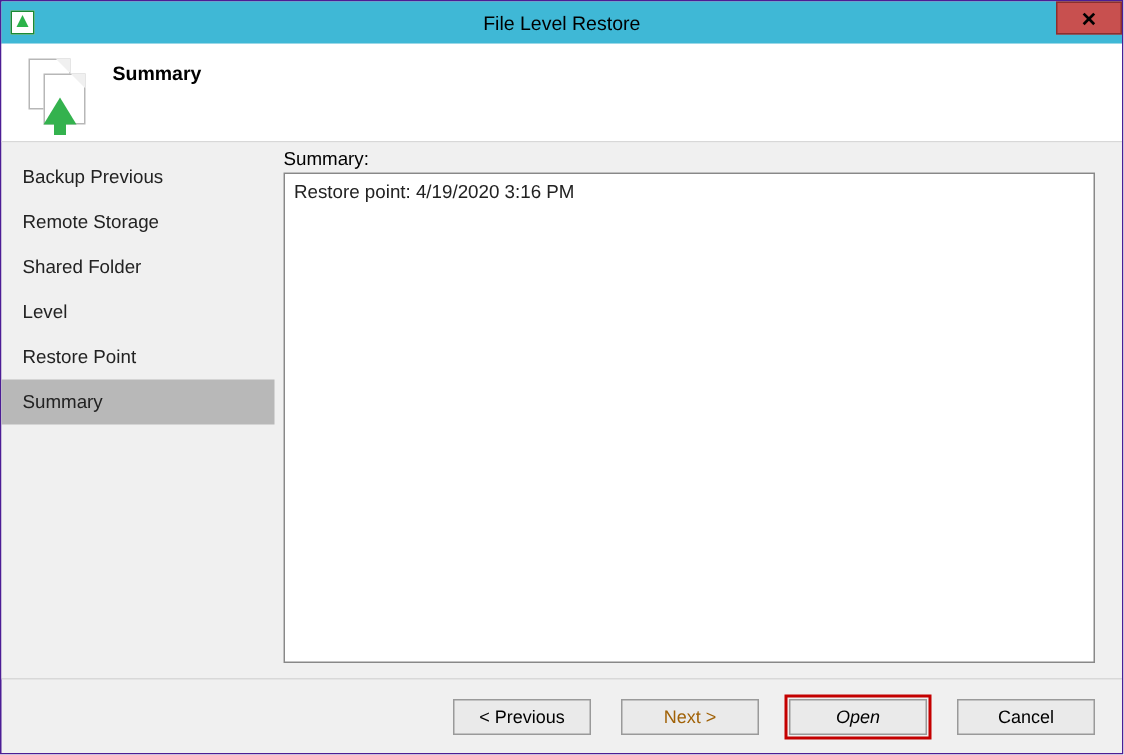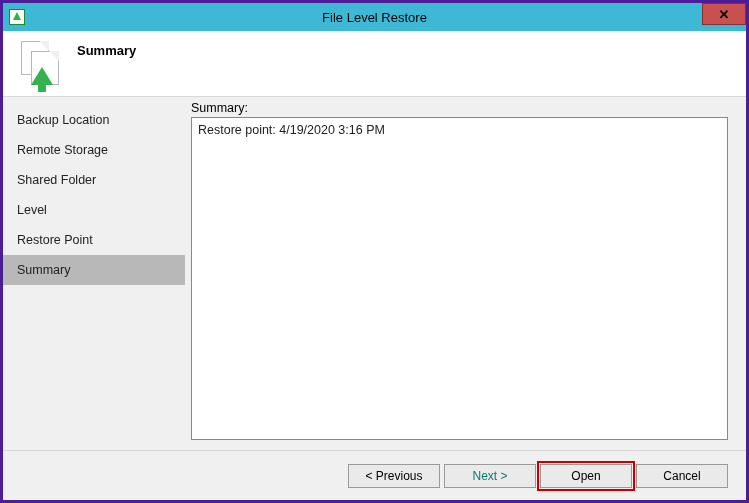--- a/index.html
+++ b/index.html
@@ -7,21 +7,21 @@
     font-family: "Segoe UI", Tahoma, sans-serif;
     font-size: 12px;
     background: #fff;
     width: 749px;
     height: 503px;
     overflow: hidden;
   }
   .window {
     width: 749px;
     height: 503px;
-    border: 3px solid #4c1d95;
+    border: 1px solid #4c1d95;
     background: #f0f0f0;
     display: flex;
     flex-direction: column;
   }
   .titlebar {
     height: 28px;
     background: #3fb8d6;
     display: flex;
     align-items: center;
     position: relative;
@@ -158,41 +158,42 @@
     color: #222;
     overflow: auto;
   }
   .footer {
     height: 50px;
     border-top: 1px solid #d8d8d8;
     display: flex;
     align-items: center;
     justify-content: flex-end;
     padding-right: 18px;
-    gap: 4px;
+    gap: 20px;
   }
   .btn {
     width: 92px;
     height: 24px;
     background: #eaeaea;
     border: 1px solid #9a9a9a;
     font-size: 12px;
     font-family: inherit;
     cursor: pointer;
     display: flex;
     align-items: center;
     justify-content: center;
   }
   .btn.disabled {
-    color: #0f766e;
+    color: #a16207;
     cursor: default;
   }
   .btn.highlight {
     outline: 2px solid #c40000;
     outline-offset: 1px;
+    font-style: italic;
   }
 </style>
 </head>
 <body>
 
 <div class="window">
 
   <div class="titlebar">
     <div class="titlebar-icon"></div>
     <div class="titlebar-title">File Level Restore</div>
@@ -207,21 +208,21 @@
       <div class="doc2"></div>
       <div class="arrow"></div>
     </div>
     <div class="header-title">Summary</div>
   </div>
 
   <div class="body-area">
 
     <div class="sidebar">
       <div class="side-item">
-        <span>Backup Location</span>
+        <span>Backup Previous</span>
       </div>
       <div class="side-item">
         <span>Remote Storage</span>
       </div>
       <div class="side-item">
         <span>Shared Folder</span>
       </div>
       <div class="side-item">
         <span>Level</span>
       </div>

